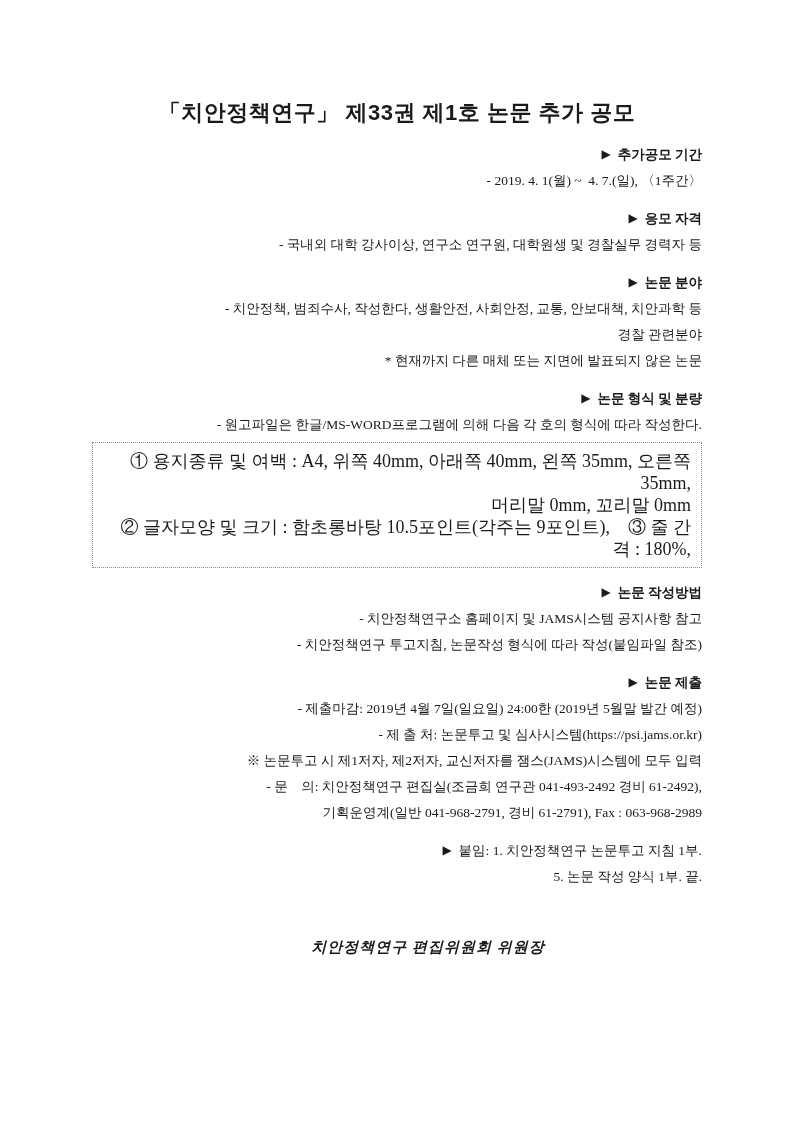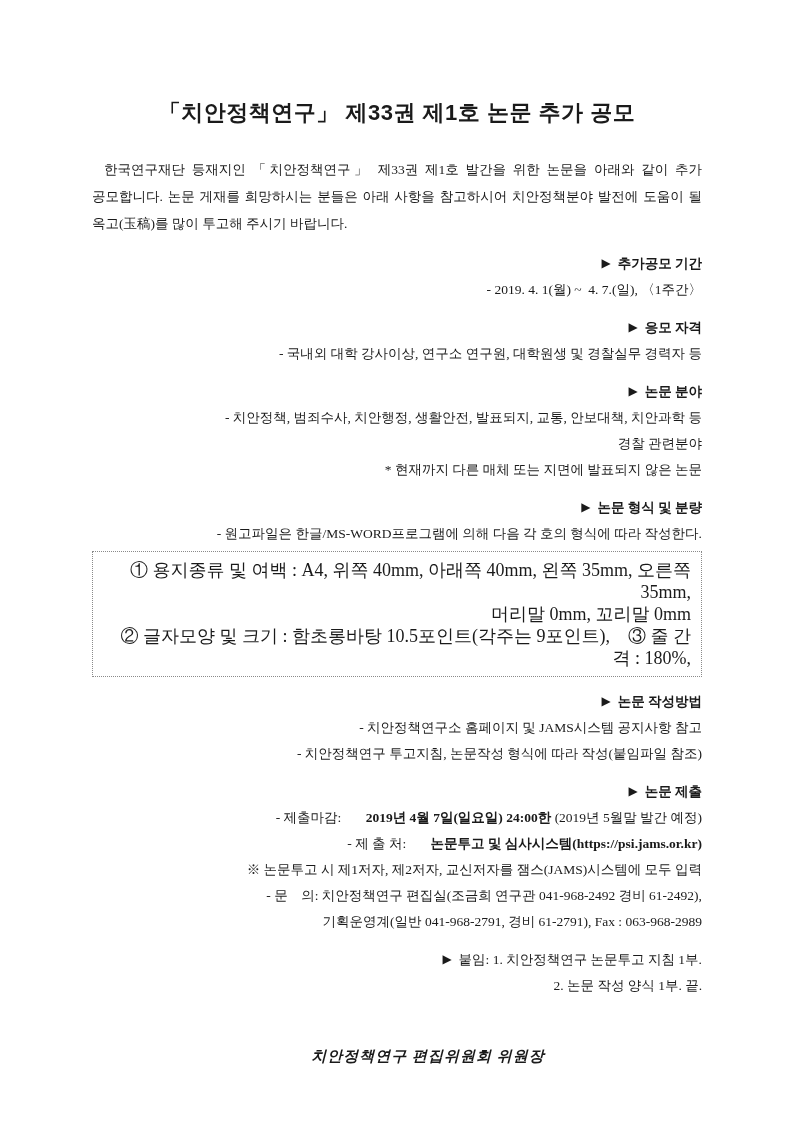--- a/index.html
+++ b/index.html
@@ -50,21 +50,21 @@
   .line {
     font-size: 13.5px;
     line-height: 26px;
     white-space: pre-wrap;
   }
   .indent1 { padding-left: 15px; }
   .note-ref { padding-left: 18px; }
   .note-ref2 { padding-left: 36px; }
   .contact2 { padding-left: 72px; }
   .attach2 { padding-left: 34px; }
-  .bold { font-weight: bold; margin-left: 21px; }
+  .bold { font-weight: normal; }
   .format-box {
     margin-top: 4px;
     margin-bottom: 8px;
     border: 1.5px dotted #8a8a8a;
     padding: 7px 10px;
   }
   .box-line {
     font-size: 18px;
     line-height: 22px;
     white-space: pre-wrap;
@@ -80,35 +80,34 @@
     font-style: italic;
   }
 </style>
 </head>
 <body>
 
 <div class="page">
 
   <h1 class="doc-title">「치안정책연구」 제33권 제1호 논문 추가 공모</h1>
 
-  <p class="intro">한국연구재단 등재지인 「치안정책연구」 제33권 제1호 발간을 위한 논문을 아래와 같이 추가 공모합니다. 논문 게재를 희망하시는 분들은 아래 사항을 참고하시어 치안정책분야 발전에 도움이 될 옥고(玉稿)를 많이 투고해 주시기 바랍니다.</p>
 
   <div class="section">
     <div class="heading"><span class="marker">▶</span><span>추가공모 기간</span></div>
     <div class="line">- 2019. 4. 1(월) ~  4. 7.(일), 〈1주간〉</div>
   </div>
 
   <div class="section">
     <div class="heading"><span class="marker">▶</span><span>응모 자격</span></div>
     <div class="line">- 국내외 대학 강사이상, 연구소 연구원, 대학원생 및 경찰실무 경력자 등</div>
   </div>
 
   <div class="section">
     <div class="heading"><span class="marker">▶</span><span>논문 분야</span></div>
-    <div class="line">- 치안정책, 범죄수사, 치안행정, 생활안전, 발표되지, 교통, 안보대책, 치안과학 등</div>
+    <div class="line">- 치안정책, 범죄수사, 작성한다, 생활안전, 사회안정, 교통, 안보대책, 치안과학 등</div>
     <div class="line indent1">경찰 관련분야</div>
     <div class="line">* 현재까지 다른 매체 또는 지면에 발표되지 않은 논문</div>
   </div>
 
   <div class="section">
     <div class="heading"><span class="marker">▶</span><span>논문 형식 및 분량</span></div>
     <div class="line">- 원고파일은 한글/MS-WORD프로그램에 의해 다음 각 호의 형식에 따라 작성한다.</div>
     <div class="format-box">
       <div class="box-line">① 용지종류 및 여백 : A4, 위쪽 40mm, 아래쪽 40mm, 왼쪽 35mm, 오른쪽 35mm,</div>
       <div class="box-line box-indent">머리말 0mm, 꼬리말 0mm</div>
@@ -120,24 +119,24 @@
     <div class="heading"><span class="marker">▶</span><span>논문 작성방법</span></div>
     <div class="line">- 치안정책연구소 홈페이지 및 JAMS시스템 공지사항 참고</div>
     <div class="line">- 치안정책연구 투고지침, 논문작성 형식에 따라 작성(붙임파일 참조)</div>
   </div>
 
   <div class="section">
     <div class="heading"><span class="marker">▶</span><span>논문 제출</span></div>
     <div class="line"><span>- 제출마감: </span><span class="bold">2019년 4월 7일(일요일) 24:00한</span><span> (2019년 5월말 발간 예정)</span></div>
     <div class="line"><span>- 제 출 처: </span><span class="bold">논문투고 및 심사시스템(https://psi.jams.or.kr)</span></div>
     <div class="line note-ref">※ 논문투고 시 제1저자, 제2저자, 교신저자를 잼스(JAMS)시스템에 모두 입력</div>
-    <div class="line">- 문    의: 치안정책연구 편집실(조금희 연구관 041-968-2492 경비 61-2492),</div>
+    <div class="line">- 문    의: 치안정책연구 편집실(조금희 연구관 041-493-2492 경비 61-2492),</div>
     <div class="line contact2">기획운영계(일반 041-968-2791, 경비 61-2791), Fax : 063-968-2989</div>
   </div>
 
   <div class="section">
     <div class="line"><span class="marker">▶</span><span>붙임: 1. 치안정책연구 논문투고 지침 1부.</span></div>
-    <div class="line attach2">2. 논문 작성 양식 1부. 끝.</div>
+    <div class="line attach2">5. 논문 작성 양식 1부. 끝.</div>
   </div>
 
   <div class="closing">치안정책연구 편집위원회 위원장</div>
 
 </div>
 
 </body></html>

